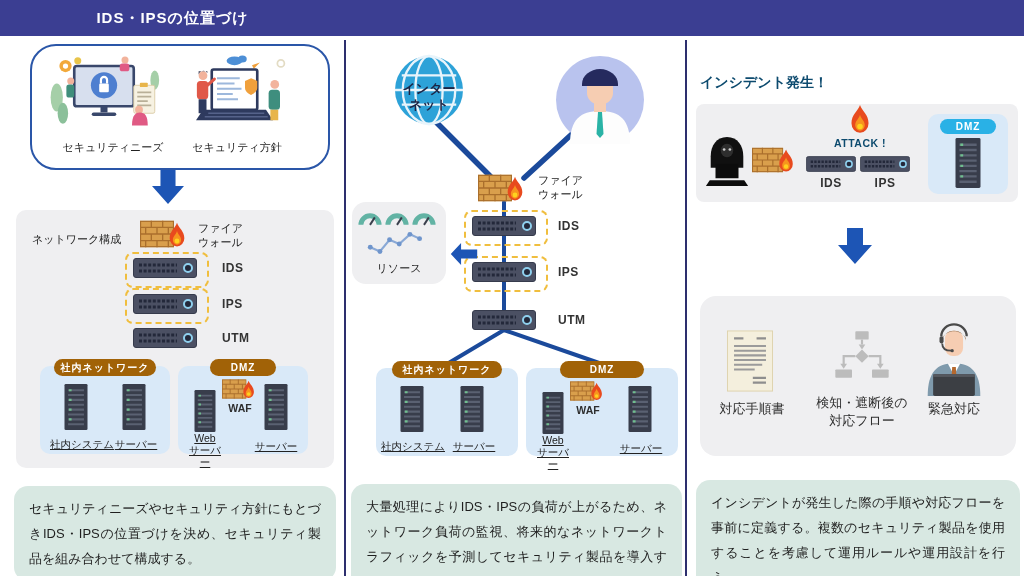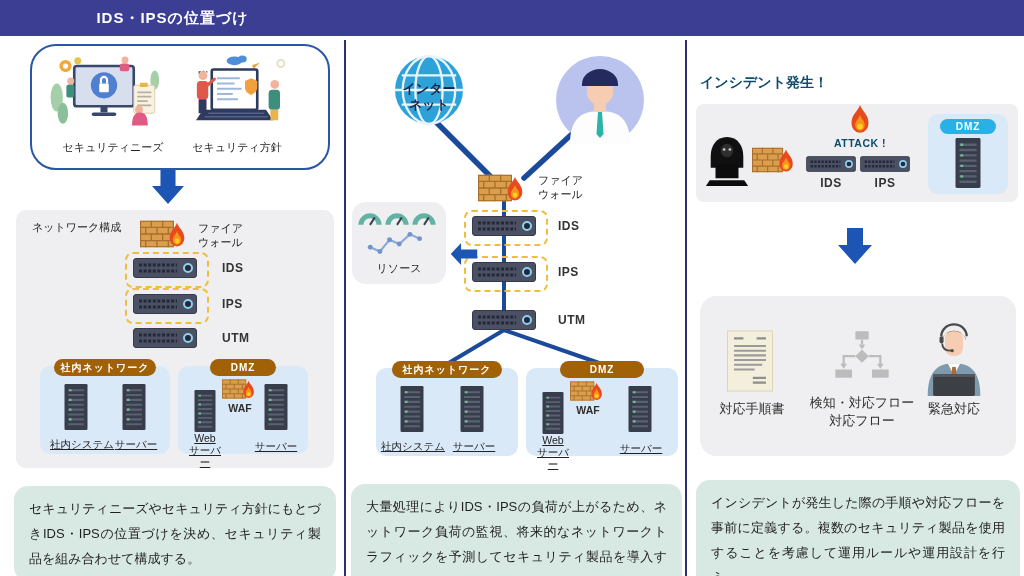--- a/index.html
+++ b/index.html
@@ -209,21 +209,21 @@
   <div class="lbl smalllbl ctr" style="left:48px;top:140px;width:130px;">セキュリティニーズ</div>
   <svg class="abs" style="left:178px;top:52px;" width="120" height="84">
       <use href="#illo-policy"></use>
     </svg>
   <div class="lbl smalllbl ctr" style="left:172px;top:140px;width:130px;">セキュリティ方針</div>
   <svg class="abs" style="left:152px;top:170px;" width="32" height="34">
       <use href="#arrow-down"></use>
     </svg>
 
   <div class="panel-gray" style="left:16px;top:210px;width:318px;height:258px;"></div>
-  <div class="lbl smalllbl" style="left:32px;top:220px;">ネットワーク構成</div>
+  <div class="lbl smalllbl" style="left:32px;top:232px;">ネットワーク構成</div>
   <svg class="abs" style="left:140px;top:216px;" width="50" height="36">
       <use href="#firewall"></use>
     </svg>
   <div class="lbl smalllbl" style="left:198px;top:221px;">ファイア</div>
   <div class="lbl smalllbl" style="left:198px;top:235px;">ウォール</div>
 
   <div class="dashedbox" style="left:125px;top:252px;width:80px;height:32px;"></div>
   <svg class="abs" style="left:133px;top:258px;" width="64" height="20">
       <use href="#appliance"></use>
     </svg>
@@ -379,21 +379,21 @@
     </svg>
 
   <div class="panel-gray" style="left:700px;top:296px;width:316px;height:160px;border-radius:16px;"></div>
   <svg class="abs" style="left:726px;top:330px;" width="48" height="62">
       <use href="#docicon"></use>
     </svg>
   <div class="lbl ctr" style="left:712px;top:400px;width:80px;font-size:13px;">対応手順書</div>
   <svg class="abs" style="left:832px;top:330px;" width="60" height="54">
       <use href="#flowicon"></use>
     </svg>
-  <div class="lbl ctr" style="left:806px;top:394px;width:112px;font-size:13px;">検知・対応フロー</div>
+  <div class="lbl ctr" style="left:806px;top:394px;width:112px;font-size:13px;">検知・遮断後の</div>
   <div class="lbl ctr" style="left:806px;top:412px;width:112px;font-size:13px;">対応フロー</div>
   <svg class="abs" style="left:918px;top:318px;" width="72" height="78">
       <use href="#headsetperson"></use>
     </svg>
   <div class="lbl ctr" style="left:914px;top:400px;width:80px;font-size:13px;">緊急対応</div>
 
   <div class="greenbox" style="left:696px;top:480px;width:294px;">インシデントが発生した際の手順や対応フローを事前に定義する。複数のセキュリティ製品を使用することを考慮して運用ルールや運用設計を行う。</div>
 
 </div>
 

